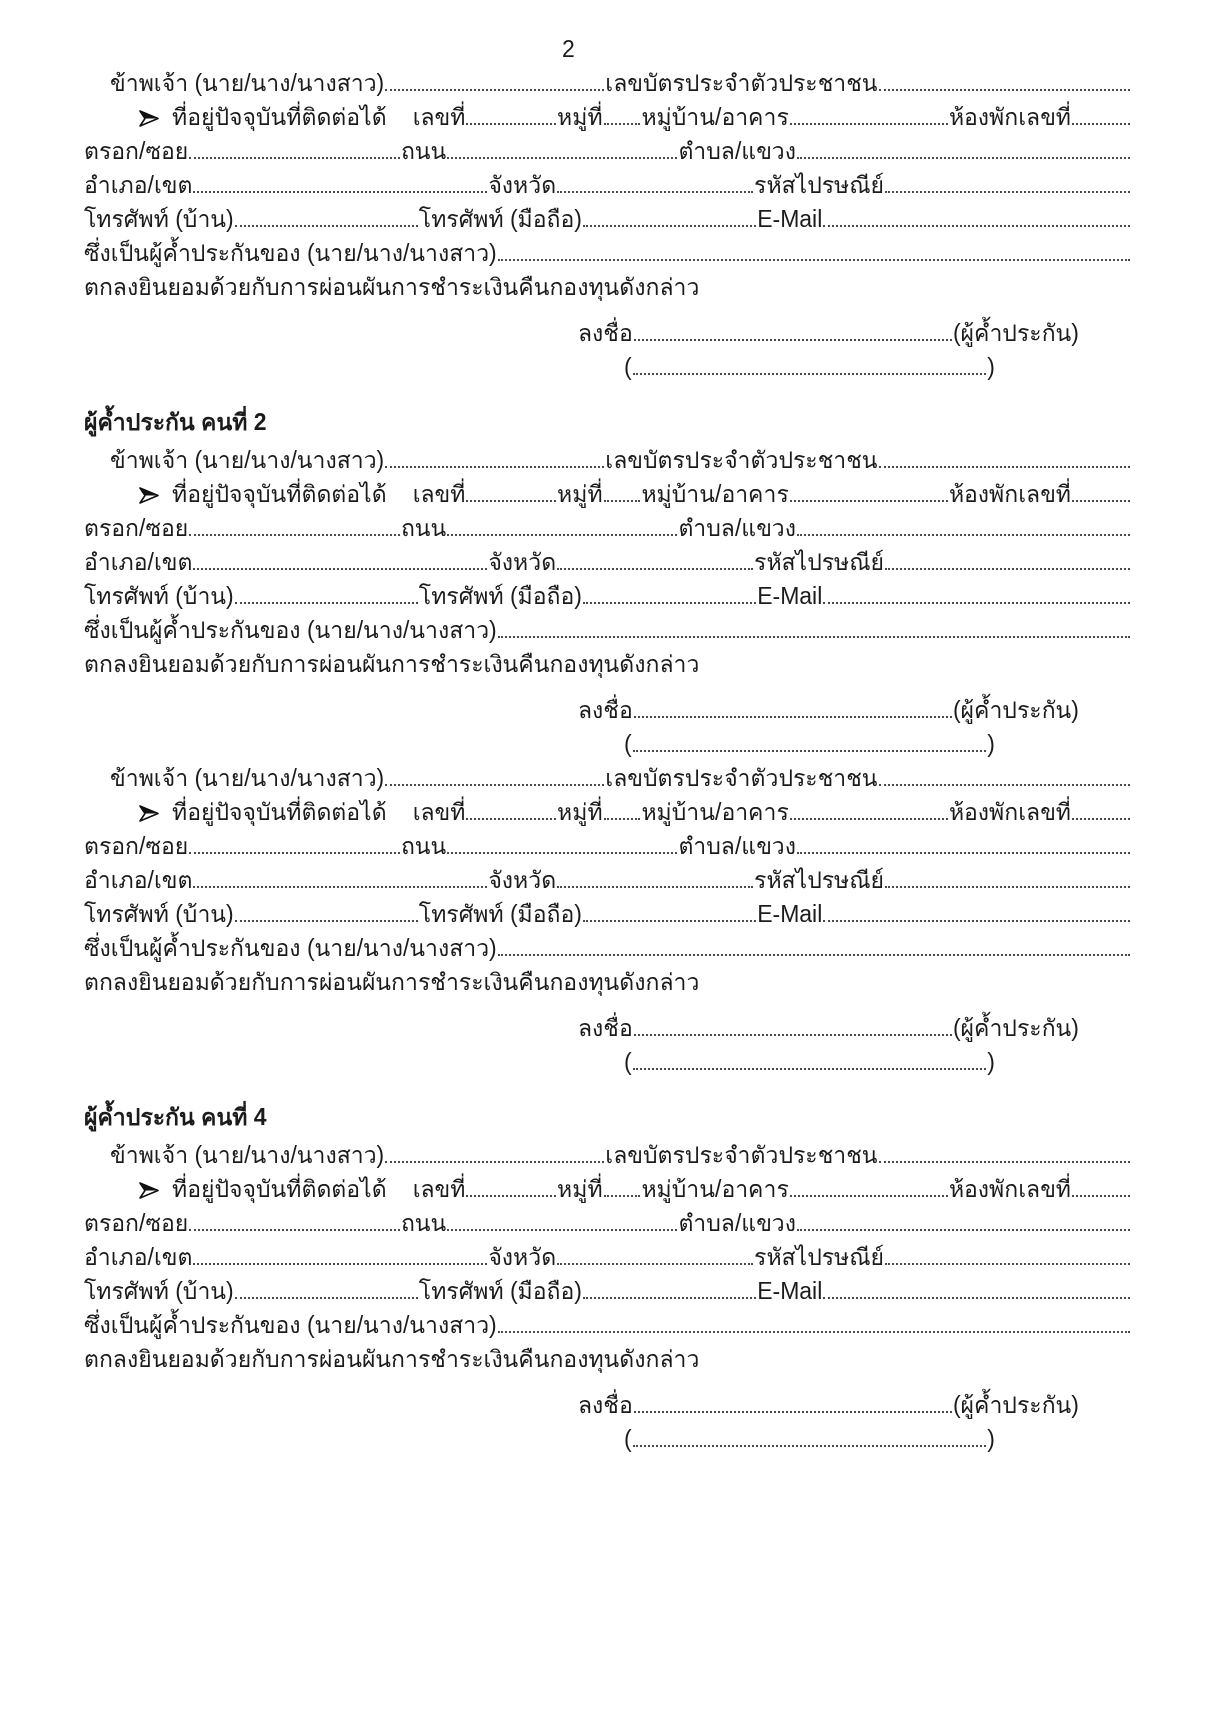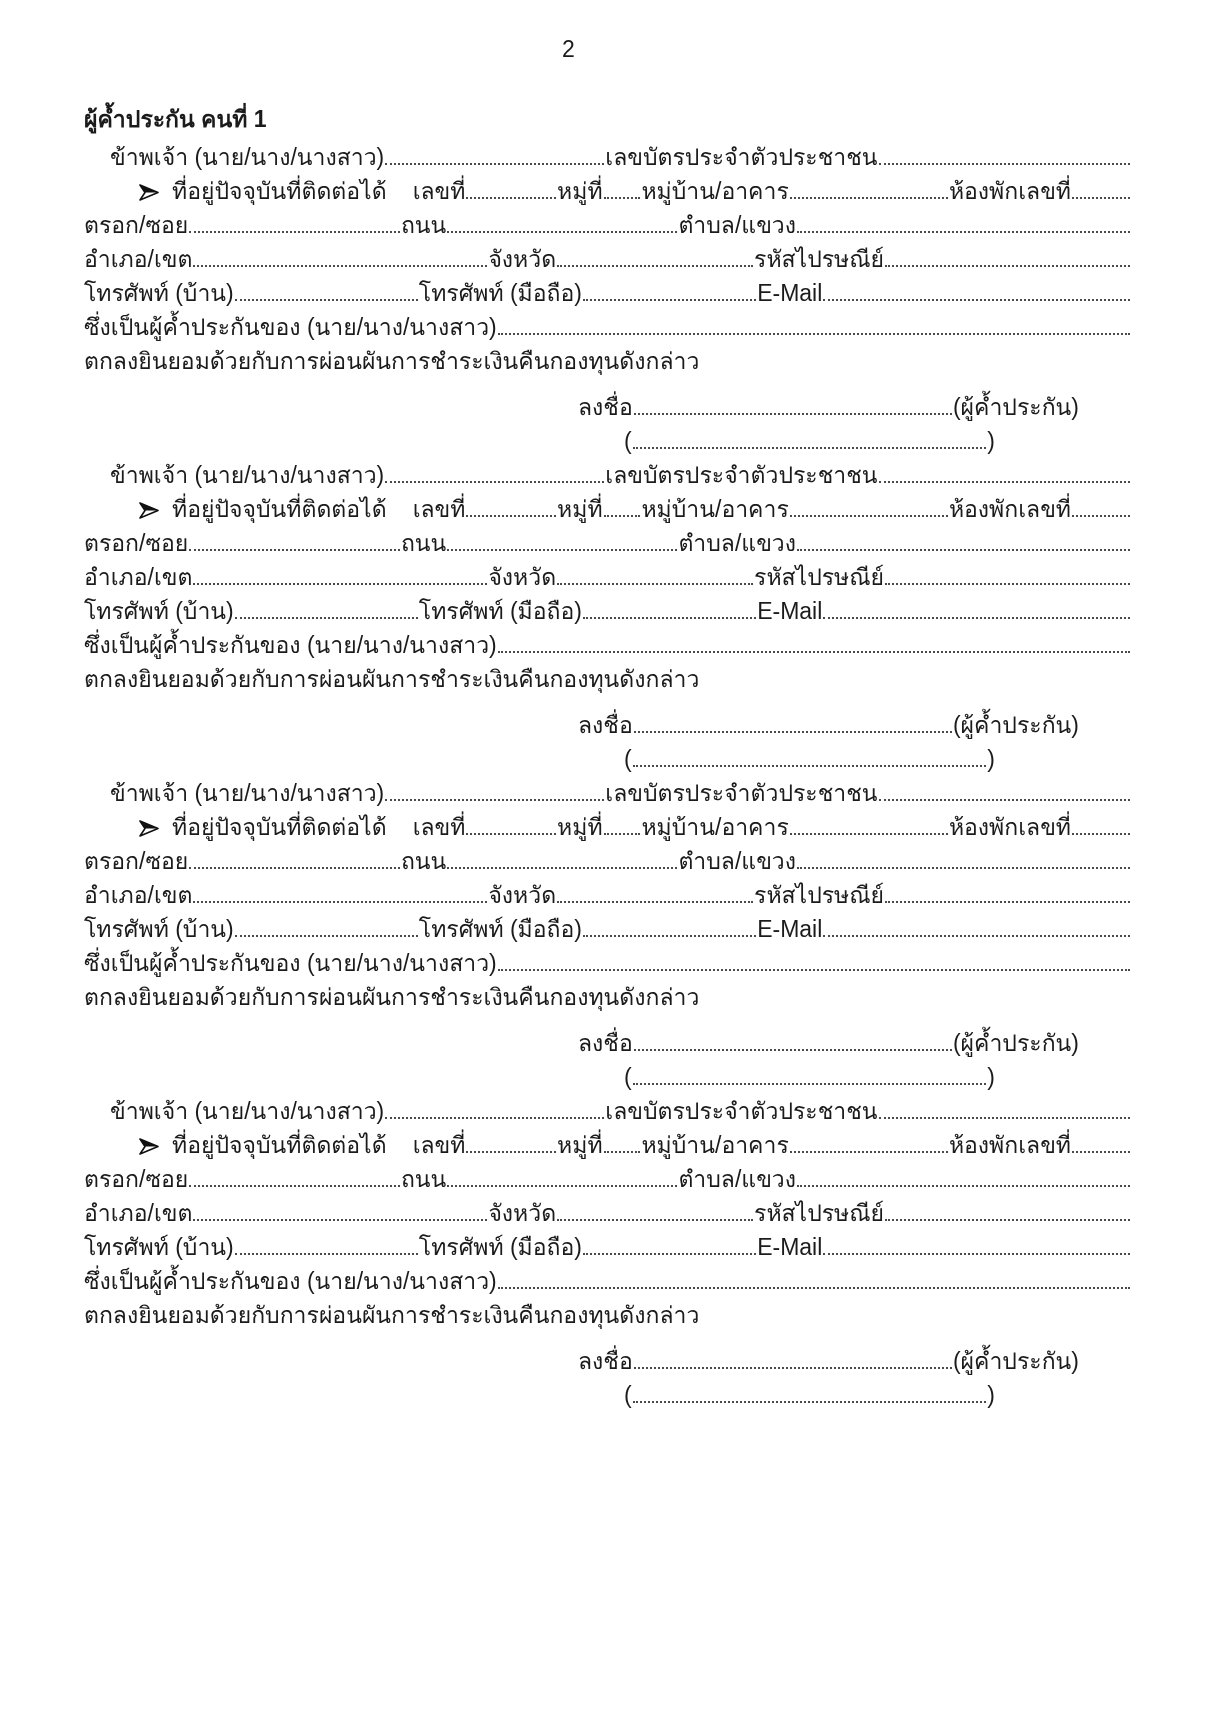--- a/index.html
+++ b/index.html
@@ -49,21 +49,20 @@
   .sig-row  { margin:12px 52px 0 494px; }
   .paren-row{ margin:0 136px 0 540px; }
 </style>
 </head>
 <body>
 
 <div class="page">
   <div class="page-number">2</div>
 
   <section class="guarantor">
-    <h2 class="sec-heading">ผู้ค้ำประกัน คนที่ 1</h2>
     <div class="row indent1">
       <span class="lbl">ข้าพเจ้า (นาย/นาง/นางสาว)</span>
       <span class="fill" style="flex-grow:270"></span>
       <span class="lbl">เลขบัตรประจำตัวประชาชน</span>
       <span class="fill" style="flex-grow:310"></span>
     </div>
     <div class="row indent2">
       <span class="bullet">
           <svg width="22" height="17" viewBox="0 0 22 17">
             <polygon points="2,1 20,8.5 2,16 7,8.5" fill="#ffffff" stroke="#111" stroke-width="1.6" stroke-linejoin="round"></polygon>
@@ -118,20 +117,21 @@
       <span class="lbl">(ผู้ค้ำประกัน)</span>
     </div>
     <div class="row paren-row">
       <span class="lbl">(</span>
       <span class="fill" style="flex-grow:1"></span>
       <span class="lbl">)</span>
     </div>
   </section>
 
   <section class="guarantor">
+    <h2 class="sec-heading">ผู้ค้ำประกัน คนที่ 2</h2>
     <div class="row indent1">
       <span class="lbl">ข้าพเจ้า (นาย/นาง/นางสาว)</span>
       <span class="fill" style="flex-grow:270"></span>
       <span class="lbl">เลขบัตรประจำตัวประชาชน</span>
       <span class="fill" style="flex-grow:310"></span>
     </div>
     <div class="row indent2">
       <span class="bullet">
           <svg width="22" height="17" viewBox="0 0 22 17">
             <polygon points="2,1 20,8.5 2,16 7,8.5" fill="#ffffff" stroke="#111" stroke-width="1.6" stroke-linejoin="round"></polygon>
@@ -254,20 +254,21 @@
       <span class="lbl">(ผู้ค้ำประกัน)</span>
     </div>
     <div class="row paren-row">
       <span class="lbl">(</span>
       <span class="fill" style="flex-grow:1"></span>
       <span class="lbl">)</span>
     </div>
   </section>
 
   <section class="guarantor">
+    <h2 class="sec-heading">ผู้ค้ำประกัน คนที่ 4</h2>
     <div class="row indent1">
       <span class="lbl">ข้าพเจ้า (นาย/นาง/นางสาว)</span>
       <span class="fill" style="flex-grow:270"></span>
       <span class="lbl">เลขบัตรประจำตัวประชาชน</span>
       <span class="fill" style="flex-grow:310"></span>
     </div>
     <div class="row indent2">
       <span class="bullet">
           <svg width="22" height="17" viewBox="0 0 22 17">
             <polygon points="2,1 20,8.5 2,16 7,8.5" fill="#ffffff" stroke="#111" stroke-width="1.6" stroke-linejoin="round"></polygon>

